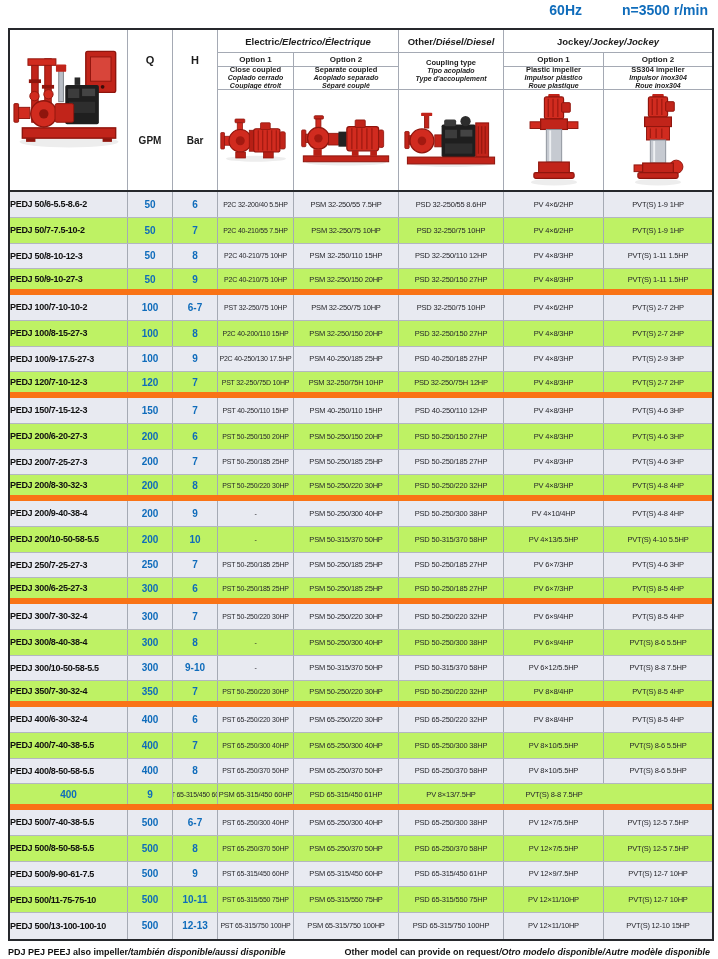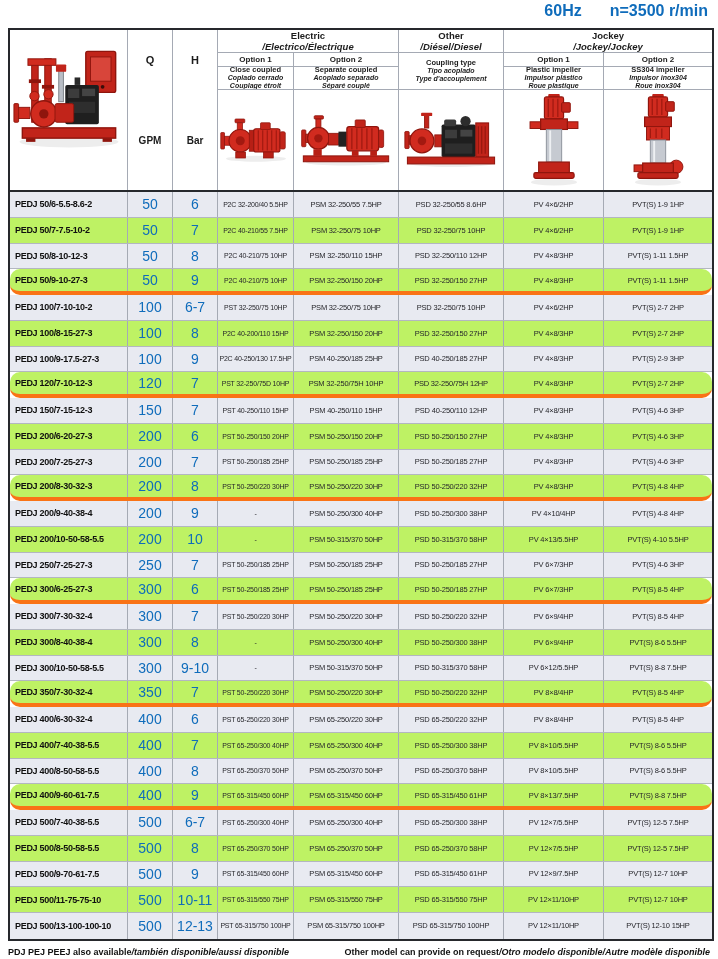--- a/index.html
+++ b/index.html
@@ -7,40 +7,40 @@
   body { font-family: "Liberation Sans", sans-serif; }
   .page {
     position: relative;
     width: 718px; height: 959px;
     background:#ffffff;
     overflow: hidden;
   }
   
   .top-spec {
     position:absolute; top:2px; right:10px;
-    display:flex; gap:28px;
-    color:#0f6cbb; font-weight:bold; font-size:16px;
+    display:flex; gap:40px;
+    color:#0f6cbb; font-weight:bold; font-size:14px;
   }
   
   .pump-table {
     position:absolute; left:8px; top:28px;
     width:706px; height:913px;
     border:2px solid #26282c;
     background:#fff;
   }
   .hdr {
     display:grid;
     grid-template-columns:118px 45px 45px 76px 105px 105px 100px 108px;
     grid-template-rows:23px 14px 23px 100px;
     border-bottom:2px solid #26282c;
     height:162px;
   }
   .hc { display:flex; align-items:center; justify-content:center; text-align:center; overflow:hidden; }
   .br { border-right:1px solid #a5aab4; }
-  .bb { border-bottom:1px solid #a5aab4;flex-direction:column; }
+  .bb { border-bottom:1px solid #a5aab4; }
   .h-img    { grid-area:1/1/5/2; align-items:flex-start; padding-top:8px; }
   .h-q      { grid-area:1/2/4/3; } .h-h { grid-area:1/3/4/4; }
   .h-gpm    { grid-area:4/2/5/3; } .h-bar { grid-area:4/3/5/4; }
   .h-et     { grid-area:1/4/2/6; } .h-eo1 { grid-area:2/4/3/5; } .h-eo2 { grid-area:2/5/3/6; }
   .h-ed1    { grid-area:3/4/4/5; } .h-ed2 { grid-area:3/5/4/6; }
   .h-ei1    { grid-area:4/4/5/5; } .h-ei2 { grid-area:4/5/5/6; }
   .h-dt     { grid-area:1/6/2/7; } .h-dd  { grid-area:2/6/4/7; } .h-di { grid-area:4/6/5/7; }
   .h-jt     { grid-area:1/7/2/9; } .h-jo1 { grid-area:2/7/3/8; } .h-jo2 { grid-area:2/8/3/9; }
   .h-jd1    { grid-area:3/7/4/8; } .h-jd2 { grid-area:3/8/4/9; }
   .h-ji1    { grid-area:4/7/5/8; } .h-ji2 { grid-area:4/8/5/9; }
@@ -55,34 +55,34 @@
   
   .tbody { height:747px; }
   .row {
     display:grid;
     grid-template-columns:118px 45px 45px 76px 105px 105px 100px 108px;
     height:25.75px;
     border-bottom:1px solid #b3b7c0;
     background:#bef264;
   }
   .row.shaded { background:#e8eaf1; }
-  .row.group-end { border-bottom:4px solid #f97316;border-radius:10px; }
+  .row.group-end { border-bottom:6px solid #f97316; }
   .row:last-child { border-bottom:none; }
   .c {
     display:flex; align-items:center; justify-content:center;
     border-right:1px solid #a5aab4;
     font-size:7.5px; letter-spacing:-0.2px; color:#26262b; font-weight:500;
     white-space:nowrap; overflow:hidden;
   }
   .c.last { border-right:none; }
   .c.model {
-    justify-content:flex-start; padding-left:5px;
+    justify-content:flex-start; 
     font-size:9px; font-weight:bold; color:#101010; letter-spacing:-0.3px;
   }
-  .c.qv, .c.hv { font-size:14px; font-weight:normal; color:#0f6cbb; letter-spacing:0; }
+  .c.qv, .c.hv { font-size:10px; font-weight:bold; color:#0f6cbb; letter-spacing:0; }
   .c.e1 { font-size:7px; }
   
   .foot {
     position:absolute; left:8px; right:8px; bottom:2px;
     display:flex; justify-content:space-between;
     font-size:9px; font-weight:bold; color:#111;
   }
   .foot i { font-style:italic; }
   svg { display:block; }
 </style>
@@ -502,21 +502,20 @@
     <div class="c model">PEDJ 400/8-50-58-5.5</div>
     <div class="c qv">400</div>
     <div class="c hv">8</div>
     <div class="c e1">PST 65-250/370 50HP</div>
     <div class="c">PSM 65-250/370 50HP</div>
     <div class="c">PSD 65-250/370 58HP</div>
     <div class="c">PV 8×10/5.5HP</div>
     <div class="c last">PVT(S) 8-6 5.5HP</div>
   </div>
         <div class="row group-end">
-    <div class="c model">PEDJ 400/9-60-61-7.5</div>
     <div class="c qv">400</div>
     <div class="c hv">9</div>
     <div class="c e1">PST 65-315/450 60HP</div>
     <div class="c">PSM 65-315/450 60HP</div>
     <div class="c">PSD 65-315/450 61HP</div>
     <div class="c">PV 8×13/7.5HP</div>
     <div class="c last">PVT(S) 8-8 7.5HP</div>
   </div>
         <div class="row shaded">
     <div class="c model">PEDJ 500/7-40-38-5.5</div>
@@ -532,21 +531,21 @@
     <div class="c model">PEDJ 500/8-50-58-5.5</div>
     <div class="c qv">500</div>
     <div class="c hv">8</div>
     <div class="c e1">PST 65-250/370 50HP</div>
     <div class="c">PSM 65-250/370 50HP</div>
     <div class="c">PSD 65-250/370 58HP</div>
     <div class="c">PV 12×7/5.5HP</div>
     <div class="c last">PVT(S) 12-5 7.5HP</div>
   </div>
         <div class="row shaded">
-    <div class="c model">PEDJ 500/9-70-61-7.5</div>
+    <div class="c model">PEDJ 500/9-90-61-7.5</div>
     <div class="c qv">500</div>
     <div class="c hv">9</div>
     <div class="c e1">PST 65-315/450 60HP</div>
     <div class="c">PSM 65-315/450 60HP</div>
     <div class="c">PSD 65-315/450 61HP</div>
     <div class="c">PV 12×9/7.5HP</div>
     <div class="c last">PVT(S) 12-7 10HP</div>
   </div>
         <div class="row">
     <div class="c model">PEDJ 500/11-75-75-10</div>
@@ -566,19 +565,19 @@
     <div class="c">PSM 65-315/750 100HP</div>
     <div class="c">PSD 65-315/750 100HP</div>
     <div class="c">PV 12×11/10HP</div>
     <div class="c last">PVT(S) 12-10 15HP</div>
   </div>
       </div>
   </div>
 
   <div class="foot">
     <div>
-      <span>PDJ PEJ PEEJ also available</span><i>/también disponible/aussi disponible</i>
+      <span>PDJ PEJ PEEJ also impeller</span><i>/también disponible/aussi disponible</i>
     </div>
     <div>
       <span>Other model can provide on request</span><i>/Otro modelo disponible/Autre modèle disponible</i>
     </div>
   </div>
 </div>
 
 </body></html>

